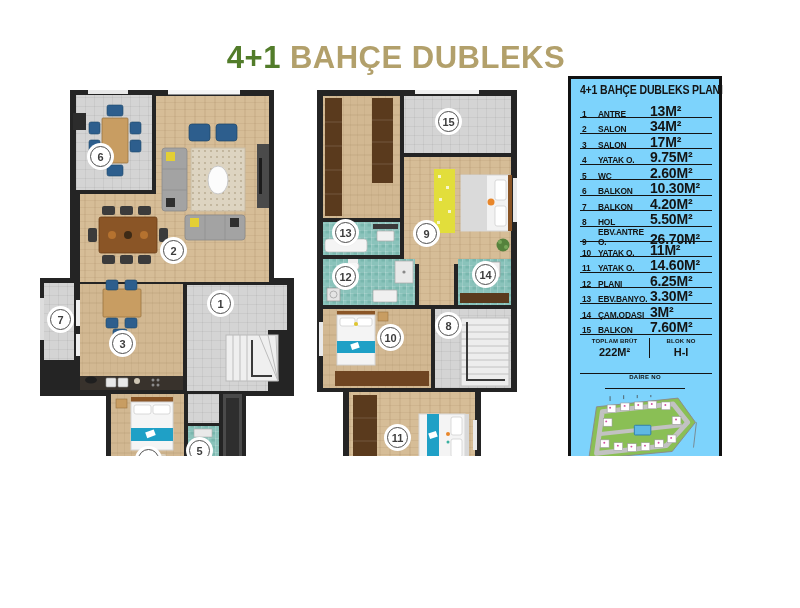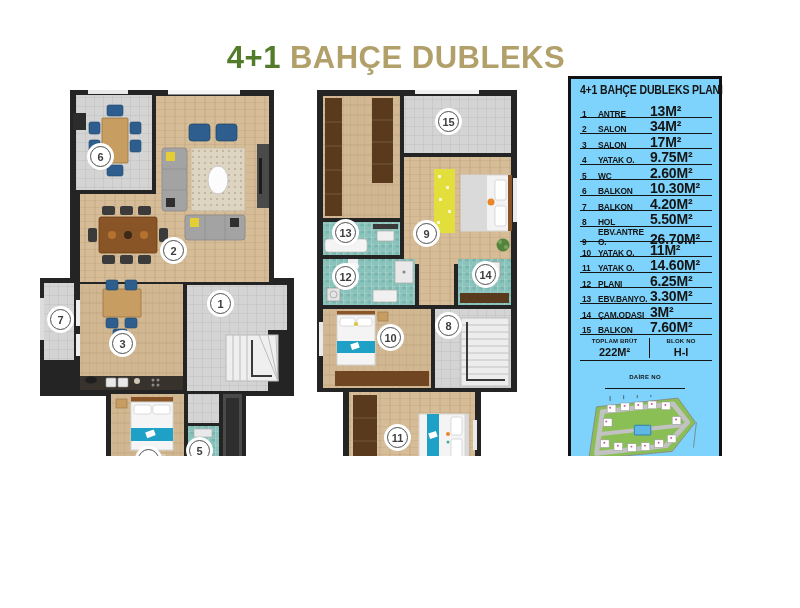--- a/index.html
+++ b/index.html
@@ -32,21 +32,21 @@
   .l-header{margin-top:4px;text-align:center;font-weight:700;font-size:12px;
             white-space:nowrap;transform:scaleX(.88);transform-origin:center;
             letter-spacing:-.2px;}
   .l-rows{position:absolute;left:9px;right:7px;top:24px;}
   .lrow{display:grid;grid-template-columns:18px 52px 1fr;align-items:end;
         height:15.45px;border-bottom:1.5px solid #141414;
         font-size:8.4px;font-weight:700;letter-spacing:-.2px;padding-bottom:1px;}
   .lrow .l-no{padding-left:2px;}
   .lrow .l-area{font-size:14px;}
   .ltotals{position:absolute;left:9px;right:7px;top:257px;display:flex;
-           border-bottom:1.6px solid #141414;padding:2px 0 2px;}
+           border-bottom:1.6px solid #141414;padding:2px 0 15px;}
   .lt-cell{flex:1.12;text-align:center;}
   .lt-cell+.lt-cell{border-left:1.8px solid #141414;flex:1;text-align:center;}
   .lt-label{font-size:6px;font-weight:700;letter-spacing:.2px;}
   .lt-value{font-size:11px;font-weight:700;margin-top:2px;}
   .l-daire{position:absolute;left:0;right:0;top:295px;text-align:center;
            font-size:6px;font-weight:700;letter-spacing:.3px;}
   .l-daire-line{position:absolute;left:50%;top:309px;width:80px;margin-left:-40px;
                 border-bottom:1.8px solid #141414;}
   .l-map{position:absolute;left:50%;top:316px;margin-left:-64px;}
 

